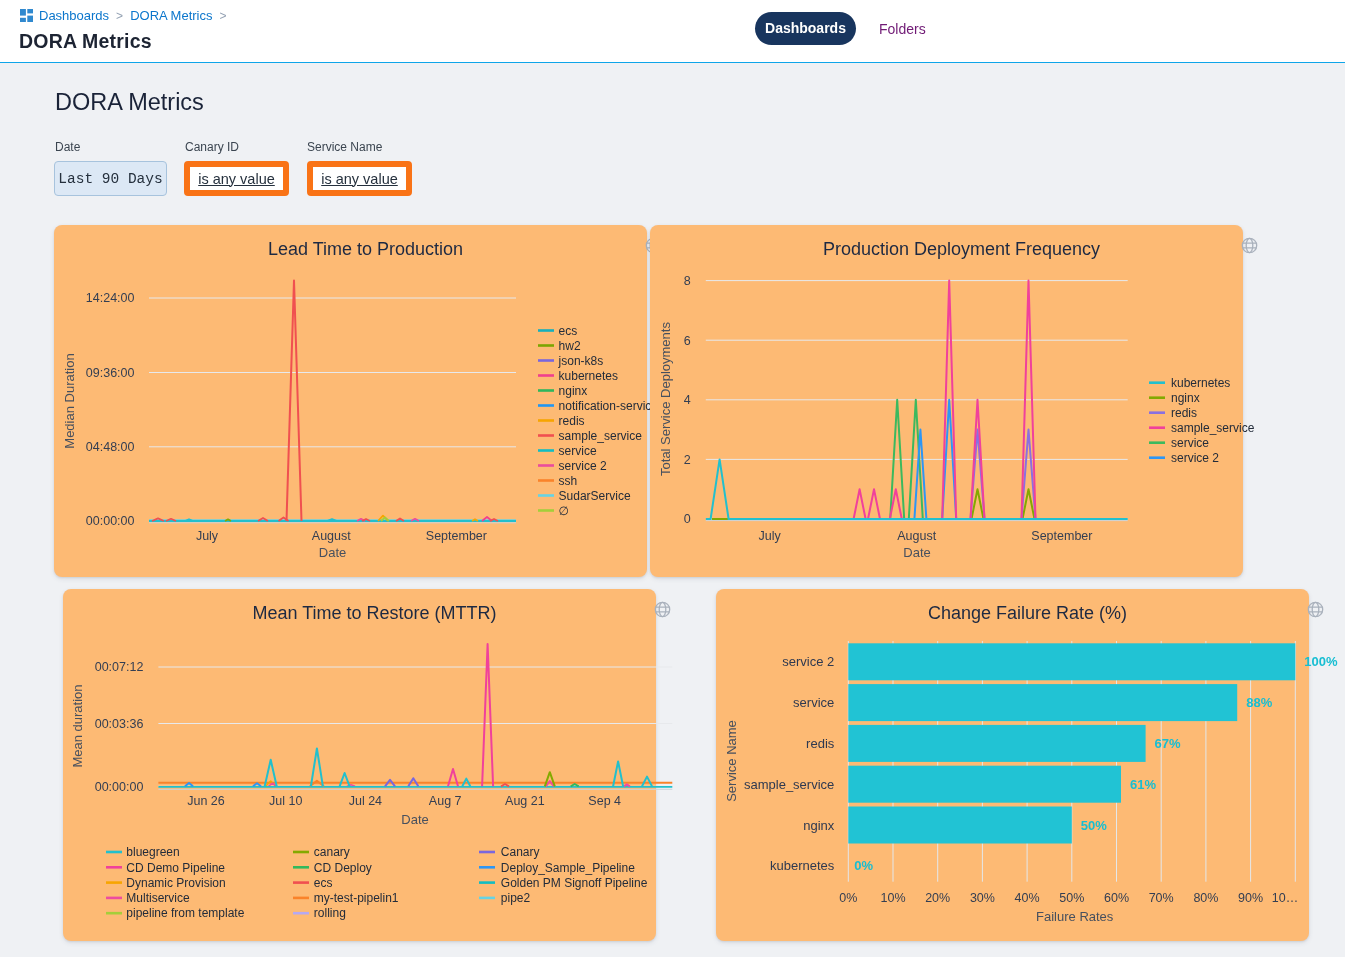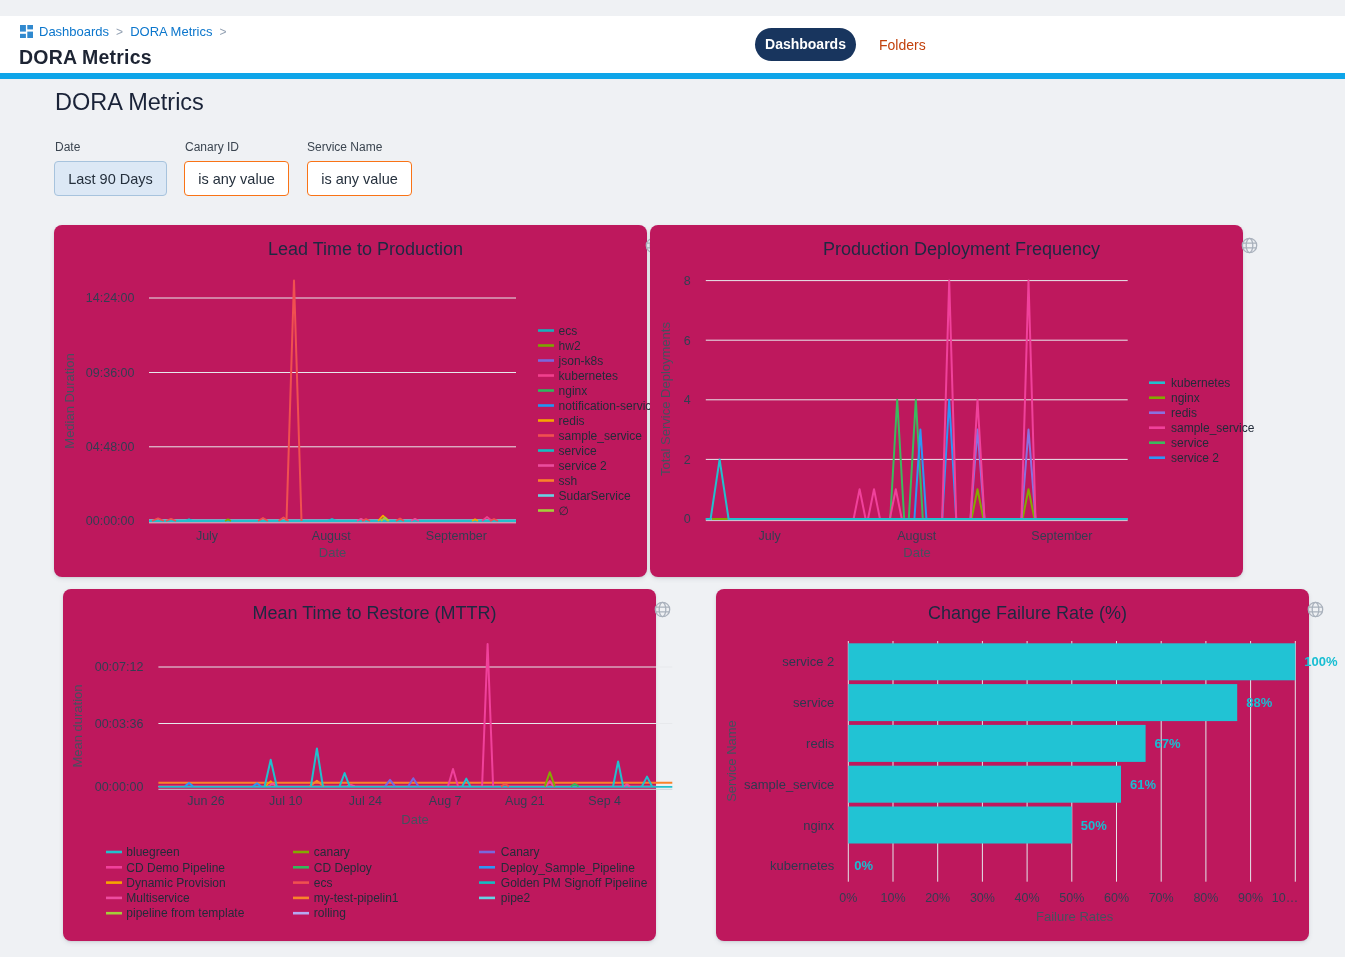--- a/index.html
+++ b/index.html
@@ -1,34 +1,34 @@
 <!DOCTYPE html>
 <html lang="en"><head>
 <meta charset="utf-8">
 <title>DORA Metrics</title>
 <style>
 * { margin:0; padding:0; box-sizing:border-box; }
 html,body { width:1345px; height:957px; overflow:hidden; background:#eff1f4;
   font-family:"Liberation Sans",sans-serif; }
-.header { position:absolute; left:0; top:16px; width:1345px; height:63px; background:#fff;
-  border-bottom:6px solid #0ea5e9; }
+.header { position:absolute; left:0; top:0; width:1345px; height:63px; background:#fff;
+  border-bottom:1px solid #0ea5e9; }
 .crumbs { position:absolute; left:20px; top:8px; display:flex; align-items:center; font-size:13px; }
 .crumbs a { color:#0b76cc; text-decoration:none; }
 .crumbs .sep { color:#93a1b3; margin:0 7px; font-size:12px; }
 .htitle { position:absolute; left:19px; top:30px; font-size:19.5px; font-weight:700; color:#1d2433; letter-spacing:.2px; }
 .pill { position:absolute; left:755px; top:11.5px; width:101px; height:33px; border-radius:17px;
   background:#18355e; color:#fff; font-size:14px; font-weight:700; display:flex; align-items:center; justify-content:center; }
-.folders { position:absolute; left:879px; top:21px; font-size:14px; color:#c2410c; }
+.folders { position:absolute; left:879px; top:21px; font-size:14px; color:#701a75; }
 .h1 { position:absolute; left:55px; top:89px; font-size:23.5px; font-weight:500; color:#1a2338; }
 .flabel { position:absolute; top:140px; font-size:12px; color:#3b4550; }
 .fbtn { position:absolute; top:161px; height:35px; border-radius:4px; font-size:14.5px; color:#25303d;
   display:flex; align-items:center; justify-content:center; }
-.fbtn.sel { background:#dce8f5; border:1px solid #a7c3dd; }
-.fbtn.plain { background:#fff; border:1px solid #f97316; }
-.card { position:absolute; width:593px; height:352px; background:#be185d; border-radius:8px;
+.fbtn.sel { background:#dce8f5; border:1px solid #a7c3dd;font-family:Liberation Mono, monospace; }
+.fbtn.plain { background:#fff; border:6px solid #f97316;text-decoration:underline; }
+.card { position:absolute; width:593px; height:352px; background:#fdba74; border-radius:8px;
   box-shadow:0 1px 2px rgba(40,50,70,.10), 0 2px 5px rgba(60,70,90,.10); }
 svg text { font-family:"Liberation Sans",sans-serif; }
 svg .title { font-size:18px; fill:#1d2942; font-weight:500; }
 svg .tick { font-size:12.5px; fill:#333e52; }
 svg .atitle { font-size:13px; fill:#47505e; }
 svg .lg { font-size:12px; fill:#232c3a; }
 svg .cat { font-size:13px; fill:#2e3950; }
 svg .val { font-size:13px; fill:#17bed2; font-weight:700; }
 </style>
 </head>

